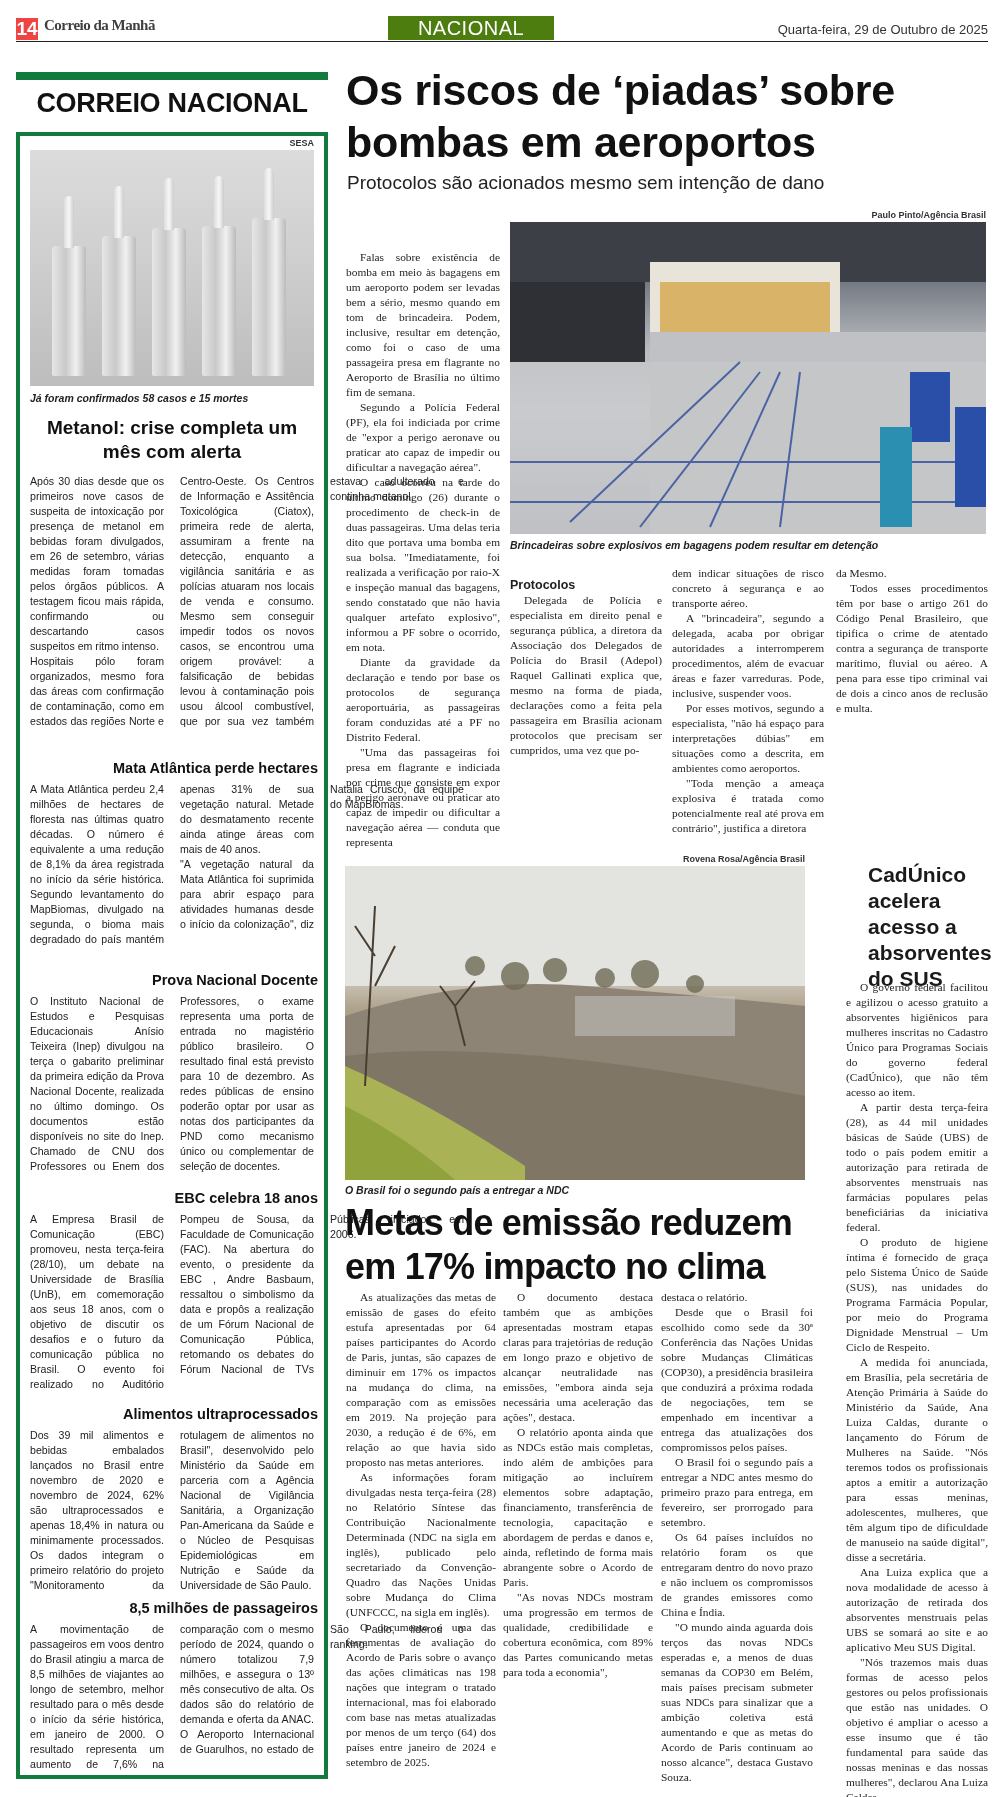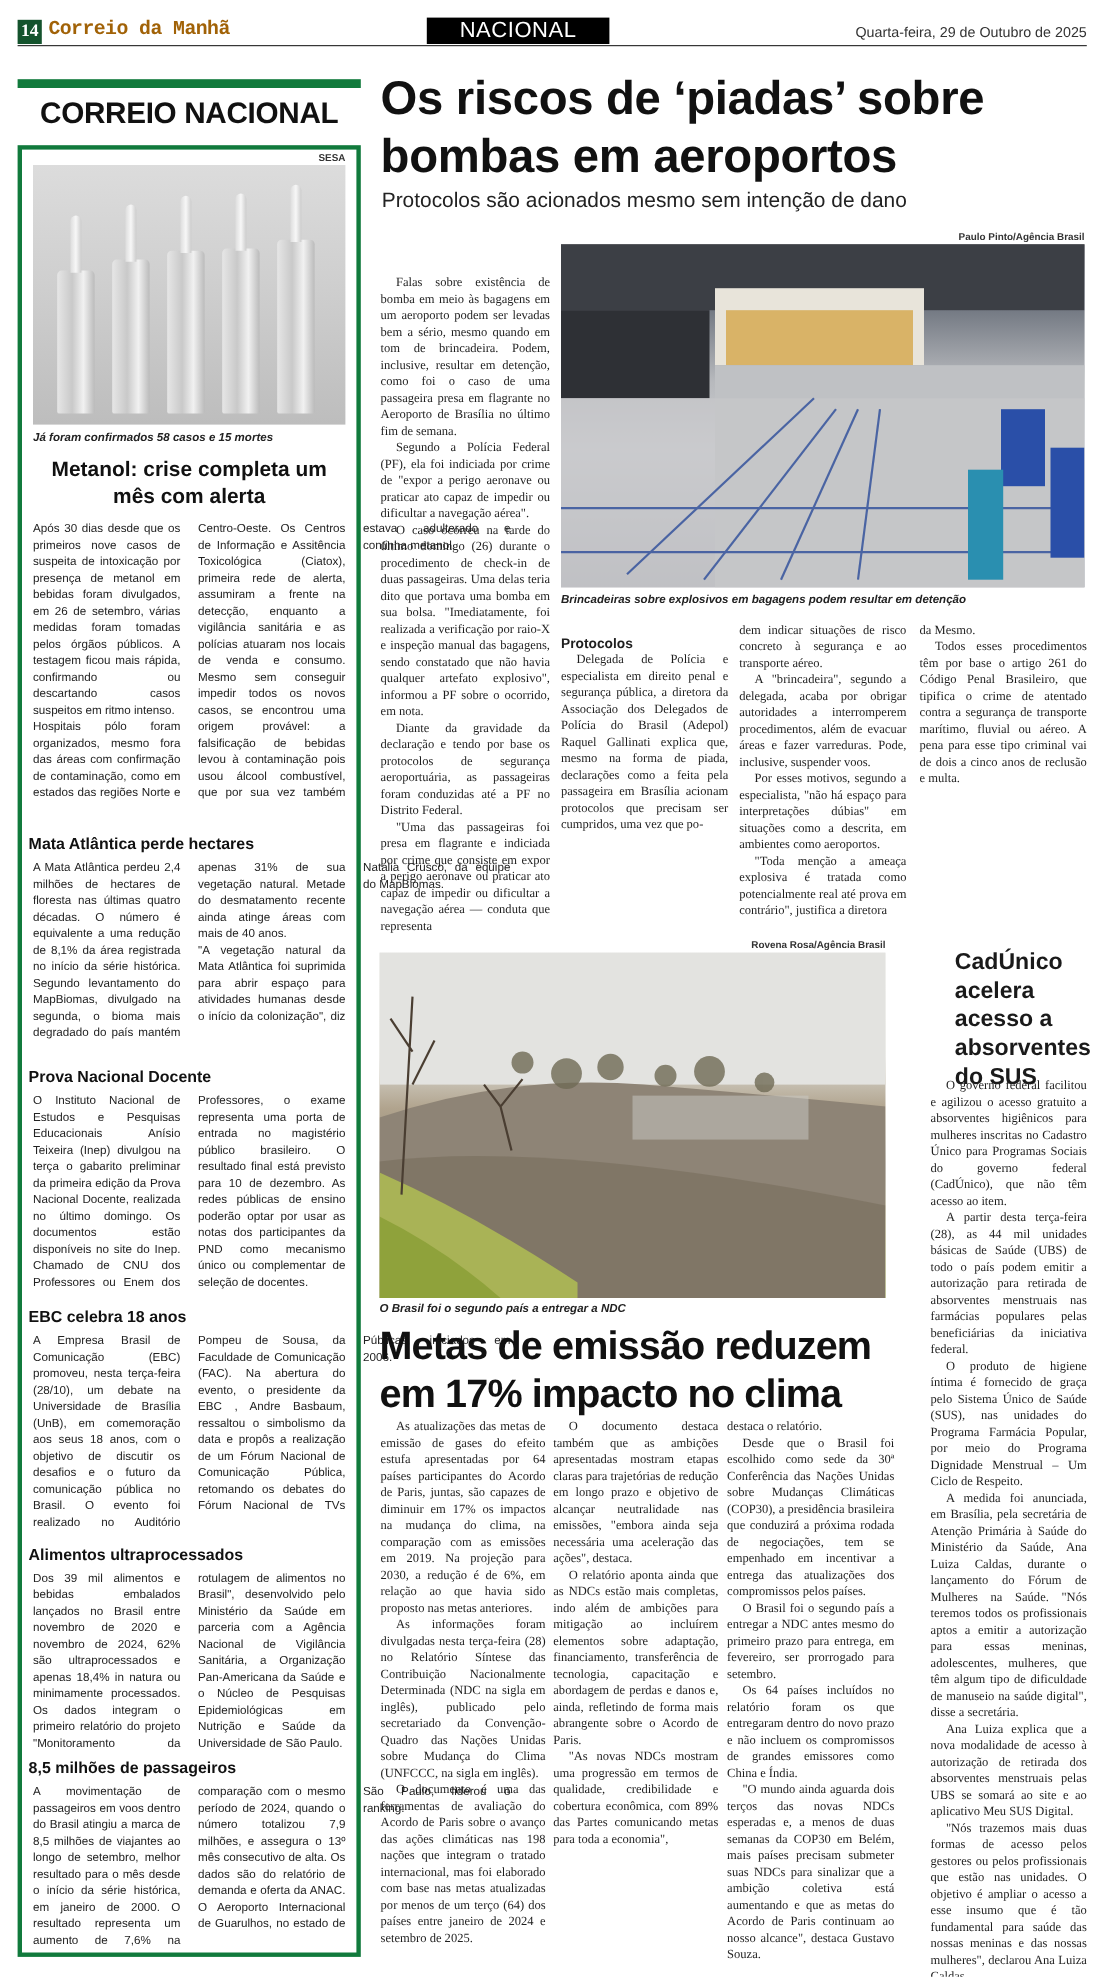--- a/index.html
+++ b/index.html
@@ -1,38 +1,38 @@
 <!DOCTYPE html>
 <html><head>
 <meta charset="utf-8">
 <style>
   * { box-sizing: border-box; margin: 0; padding: 0; }
   html, body { width: 1003px; height: 1797px; background: #ffffff; overflow: hidden; }
   body { position: relative; font-family: "Liberation Serif", serif; color: #1a1a1a; }
 
   
   .masthead { position: absolute; left: 16px; top: 14px; width: 972px; height: 28px; border-bottom: 1.5px solid #222; }
-  .page-num { position: absolute; left: 0; top: 4px; width: 22px; height: 22px; background: #14532d; color: #fff; font-family: Liberation Serif, serif; font-weight: bold; font-size: 16px; text-align: center; line-height: 22px; }
-  .paper-name { position: absolute; left: 28px; top: 3px; font-family: Liberation Mono, monospace; font-weight: bold; font-size: 18px; letter-spacing: -0.5px; color: #a16207; }
-  .section-tag { position: absolute; left: 372px; top: 2px; width: 166px; height: 24px; background: #000000; color: #fff; font-family: "Liberation Sans", sans-serif; font-size: 20px; text-align: center; line-height: 24px; letter-spacing: 0.5px; }
+  .page-num { position: absolute; left: 0; top: 4px; width: 22px; height: 22px; background: #ef4444; color: #fff; font-family: Liberation Sans, sans-serif; font-weight: bold; font-size: 19px; text-align: center; line-height: 22px; }
+  .paper-name { position: absolute; left: 28px; top: 3px; font-family: Liberation Serif, serif; font-weight: bold; font-size: 15px; letter-spacing: -0.5px; color: #404040; }
+  .section-tag { position: absolute; left: 372px; top: 2px; width: 166px; height: 24px; background: #4d7c0f; color: #fff; font-family: "Liberation Sans", sans-serif; font-size: 20px; text-align: center; line-height: 24px; letter-spacing: 0.5px; }
   .dateline { position: absolute; right: 0; top: 8px; font-family: "Liberation Sans", sans-serif; font-size: 13px; color: #333; }
 
   
   .sidebar-bar { position: absolute; left: 16px; top: 72px; width: 312px; height: 8px; background: #117a3c; }
   .sidebar-title { position: absolute; left: 16px; top: 88px; width: 312px; text-align: center; font-family: "Liberation Sans", sans-serif; font-weight: bold; font-size: 27px; letter-spacing: -0.3px; color: #111; }
   .sidebar-box { position: absolute; left: 16px; top: 132px; width: 312px; height: 1647px; border: 4px solid #117a3c; }
   .credit { font-family: "Liberation Sans", sans-serif; font-size: 9px; color: #333; text-align: right; font-weight: bold; }
   .credit-sesa { position: absolute; right: 10px; top: 2px; }
   .photo-metanol { position: absolute; left: 10px; top: 14px; width: 284px; height: 236px; background: linear-gradient(180deg, #dcdcdc 0%, #cfcfcf 45%, #bdbdbd 100%); overflow: hidden; }
   .ampoule { position: absolute; bottom: 10px; width: 34px; height: 150px; background: linear-gradient(90deg, #e6e6e6, #c9c9c9 40%, #f1f1f1 70%, #bbb); border-radius: 4px 4px 2px 2px; }
   .ampoule::before { content: ""; position: absolute; left: 12px; top: -50px; width: 10px; height: 52px; background: linear-gradient(90deg,#ddd,#f7f7f7,#ccc); border-radius: 5px 5px 0 0; }
   .caption { font-family: "Liberation Sans", sans-serif; font-style: italic; font-weight: bold; font-size: 10.5px; color: #222; }
   .caption-metanol { position: absolute; left: 10px; top: 256px; }
   .box-headline { position: absolute; left: 6px; width: 292px; text-align: center; font-family: "Liberation Sans", sans-serif; font-size: 19px; line-height: 24px; color: #111; }
-  .box-sub { position: absolute; left: 6px; width: 292px; text-align: left; font-family: "Liberation Sans", sans-serif; font-weight: bold; font-size: 14.5px; color: #111; }
+  .box-sub { position: absolute; left: 6px; width: 292px; text-align: right; font-family: "Liberation Sans", sans-serif; font-weight: bold; font-size: 14.5px; color: #111; }
   .box-cols { position: absolute; left: 10px; width: 284px; column-count: 2; column-gap: 16px; font-family: "Liberation Sans", sans-serif; font-size: 10.6px; line-height: 15px; text-align: justify; color: #222; hyphens: auto; }
   .box-cols p { margin: 0; }
 
   
   .main-headline { position: absolute; left: 346px; top: 64px; width: 640px; font-family: "Liberation Sans", sans-serif; font-size: 43px; line-height: 52px; letter-spacing: -0.3px; color: #111; }
   .main-deck { position: absolute; left: 347px; top: 172px; font-family: "Liberation Sans", sans-serif; font-size: 19px; color: #222; }
   .body-col { position: absolute; font-family: "Liberation Serif", serif; font-size: 11.4px; line-height: 15px; text-align: justify; color: #1e1e1e; hyphens: auto; }
   .body-col p { text-indent: 14px; }
   .body-col p.noind { text-indent: 0; }
   .body-col h4 { font-family: "Liberation Sans", sans-serif; font-size: 12.5px; font-weight: bold; margin-top: 12px; text-indent: 0; }

